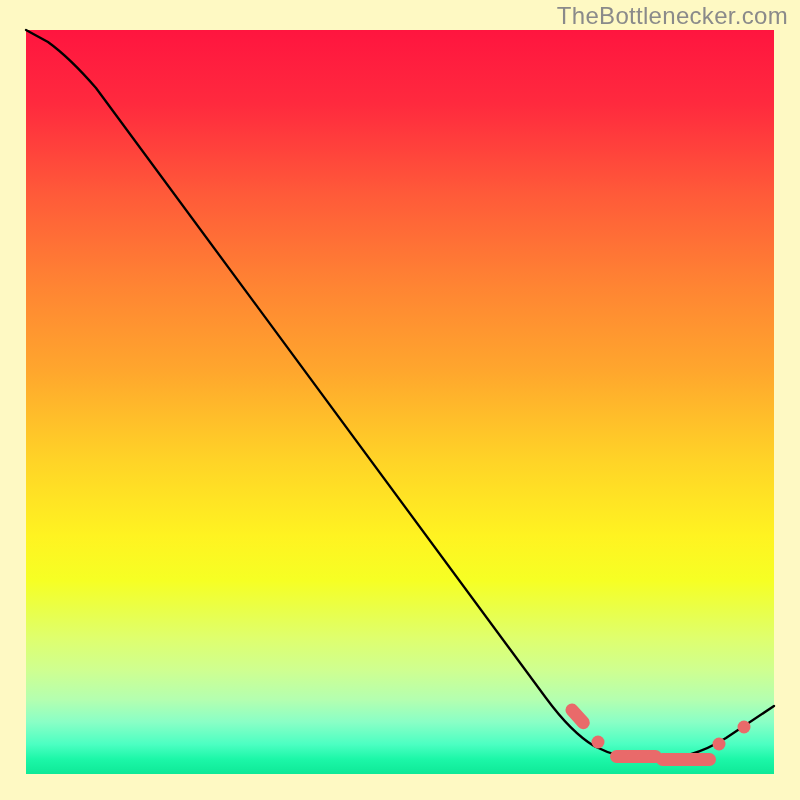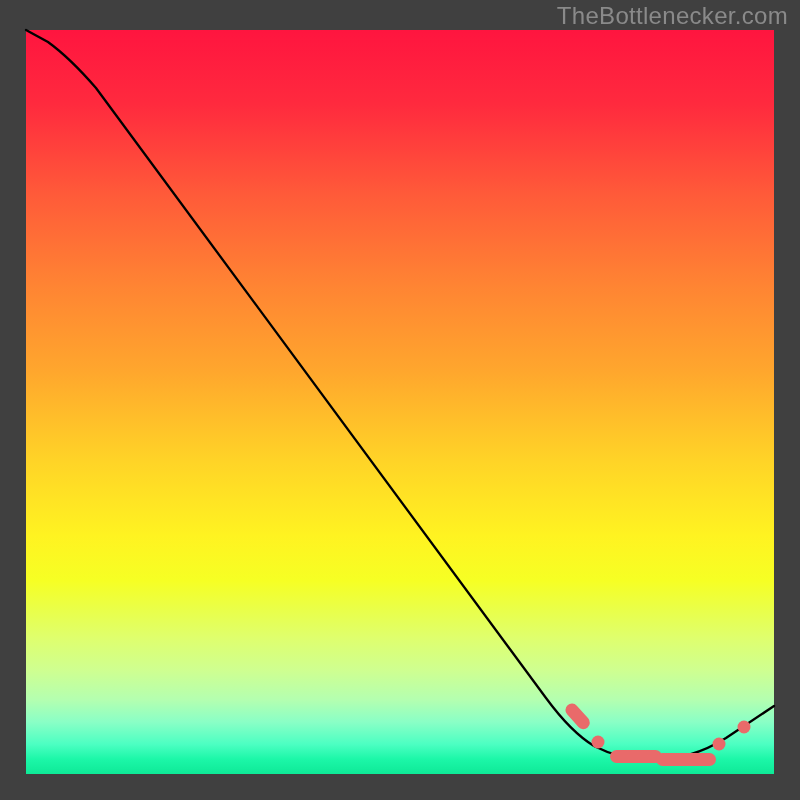--- a/index.html
+++ b/index.html
@@ -8,21 +8,21 @@
     width: 800px;
     height: 800px;
     background: #000;
     font-family: Arial, Helvetica, sans-serif;
     overflow: hidden;
   }
   .outer {
     position: relative;
     width: 800px;
     height: 800px;
-    background: #404040;
+    background: #fef9c3;
   }
   .attribution {
     position: absolute;
     top: 2px;
     right: 12px;
     color: #8a8a8a;
     font-size: 24px;
     font-weight: 400;
     letter-spacing: 0.3px;
   }

